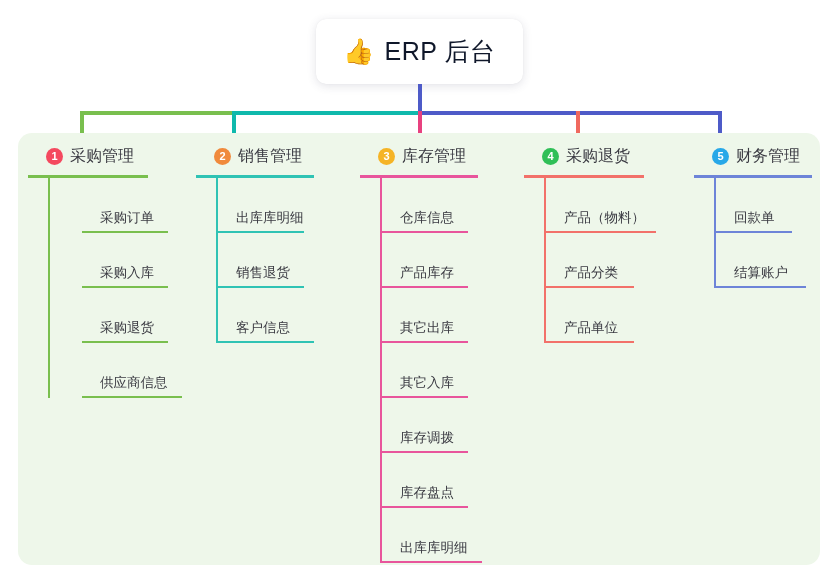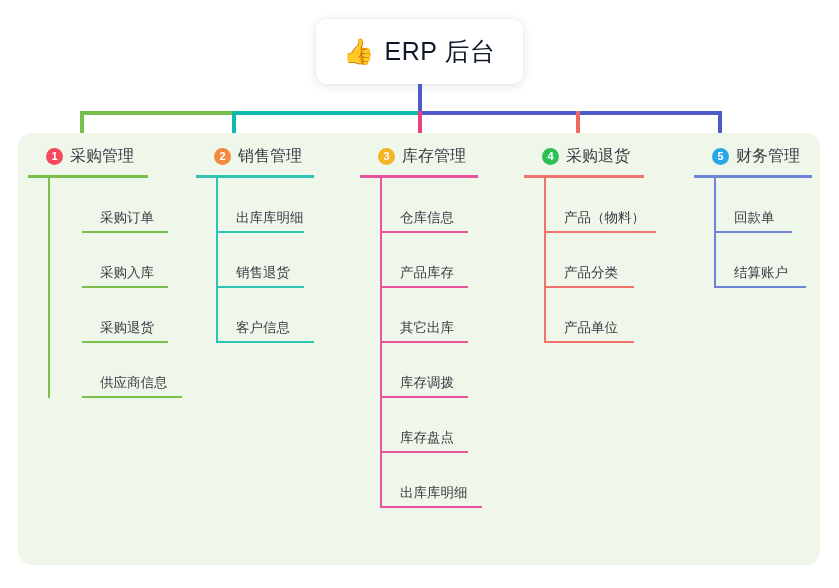--- a/index.html
+++ b/index.html
@@ -232,20 +232,24 @@
           </div>
           <div class="item">
             <span class="item-label">产品库存</span>
             <div class="item-rule" style="width: 86px; background: rgb(232, 85, 156);"></div>
           </div>
           <div class="item">
             <span class="item-label">其它出库</span>
             <div class="item-rule" style="width: 86px; background: rgb(232, 85, 156);"></div>
           </div>
           <div class="item">
+            <span class="item-label">其它入库</span>
+            <div class="item-rule" style="width: 86px; background: rgb(232, 85, 156);"></div>
+          </div>
+          <div class="item">
             <span class="item-label">库存调拨</span>
             <div class="item-rule" style="width: 86px; background: rgb(232, 85, 156);"></div>
           </div>
           <div class="item">
             <span class="item-label">库存盘点</span>
             <div class="item-rule" style="width: 86px; background: rgb(232, 85, 156);"></div>
           </div>
           <div class="item">
             <span class="item-label">出库库明细</span>
             <div class="item-rule" style="width: 100px; background: rgb(232, 85, 156);"></div>

